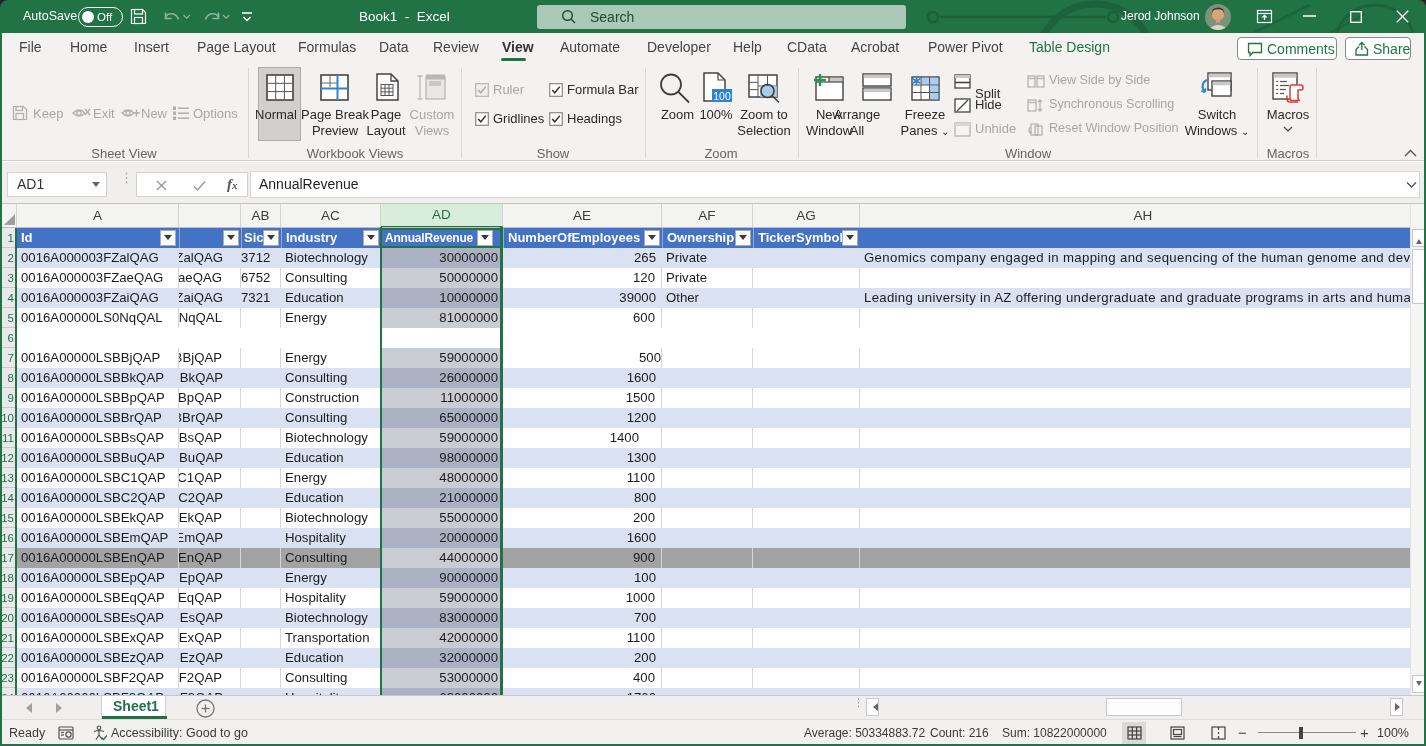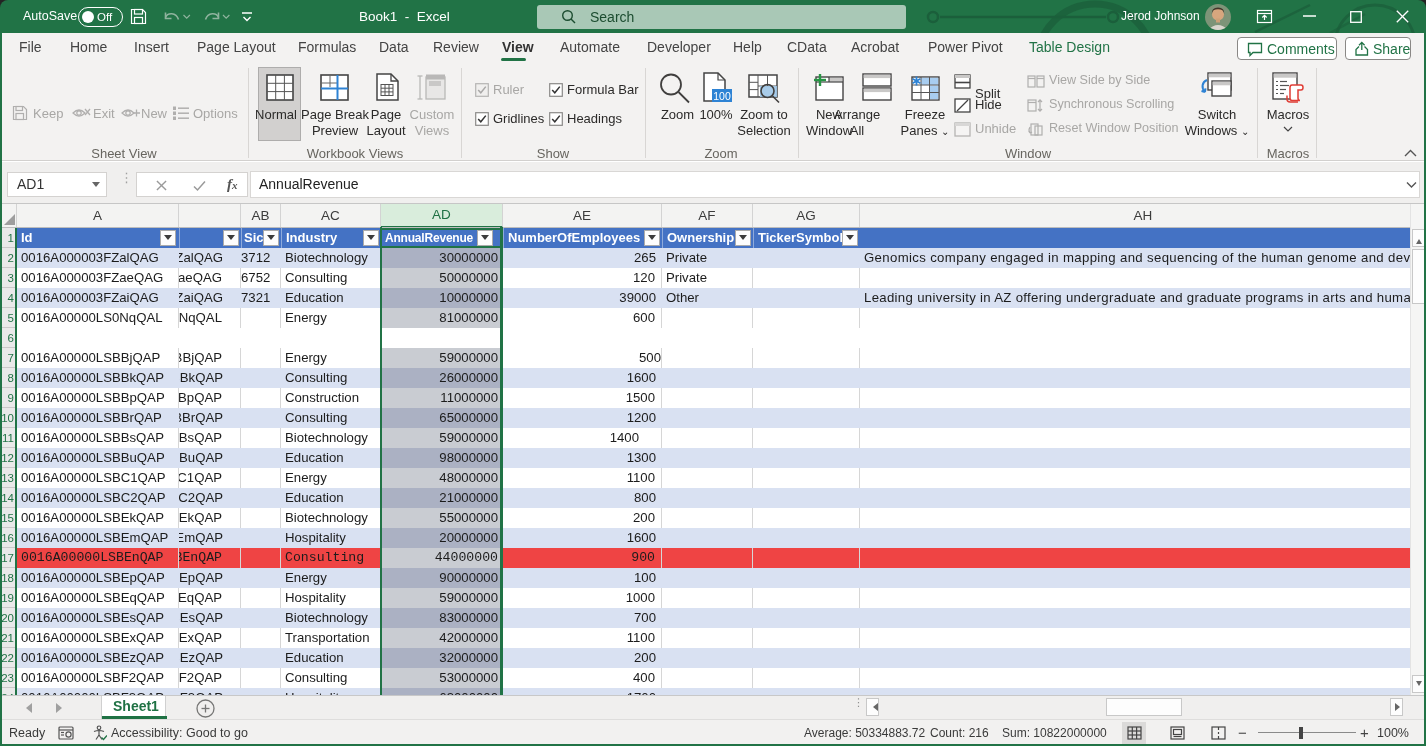--- a/index.html
+++ b/index.html
@@ -738,21 +738,21 @@
       </div>
 <div class="c num" style="left:224px;width:40px;padding-right:16px;"></div>
 <div class="c" style="left:264px;width:100px;padding-left:4px;">Hospitality</div>
 <div class="c num" style="left:364px;width:122px;padding-right:5px;background:#abb1c3;">20000000</div>
 <div class="c num" style="left:486px;width:159px;padding-right:6px;">1600</div>
 <div class="c" style="left:645px;width:91px;padding-left:4px;"></div>
 <div class="c" style="left:736px;width:107px;padding-left:4px;"></div>
 <div class="c" style="left:843px;width:550px;padding-left:4px;"></div>
 </div>
 <div class="rh" style="top:344px;">17</div>
-<div class="row" style="top:344px;height:20px;background:#ef4444;font-family:Liberation Mono, monospace;">
+<div class="row" style="top:344px;height:20px;background:#a3a3a3;">
 <div class="c" style="left:0;width:162px;padding-left:4px;border-right:1px solid #d6d6d6;">0016A00000LSBEnQAP</div>
 <div class="c aa" style="left:162px;width:62px;border-right:1px solid #d6d6d6;">
         <span>0016A00000LSBEnQAP</span>
       </div>
 <div class="c num" style="left:224px;width:40px;padding-right:16px;border-right:1px solid #d6d6d6;"></div>
 <div class="c" style="left:264px;width:100px;padding-left:4px;border-right:1px solid #d6d6d6;">Consulting</div>
 <div class="c num" style="left:364px;width:122px;padding-right:5px;background:#c9ccd2;">44000000</div>
 <div class="c num" style="left:486px;width:159px;padding-right:6px;border-right:1px solid #d6d6d6;">900</div>
 <div class="c" style="left:645px;width:91px;padding-left:4px;border-right:1px solid #d6d6d6;"></div>
 <div class="c" style="left:736px;width:107px;padding-left:4px;border-right:1px solid #d6d6d6;"></div>

